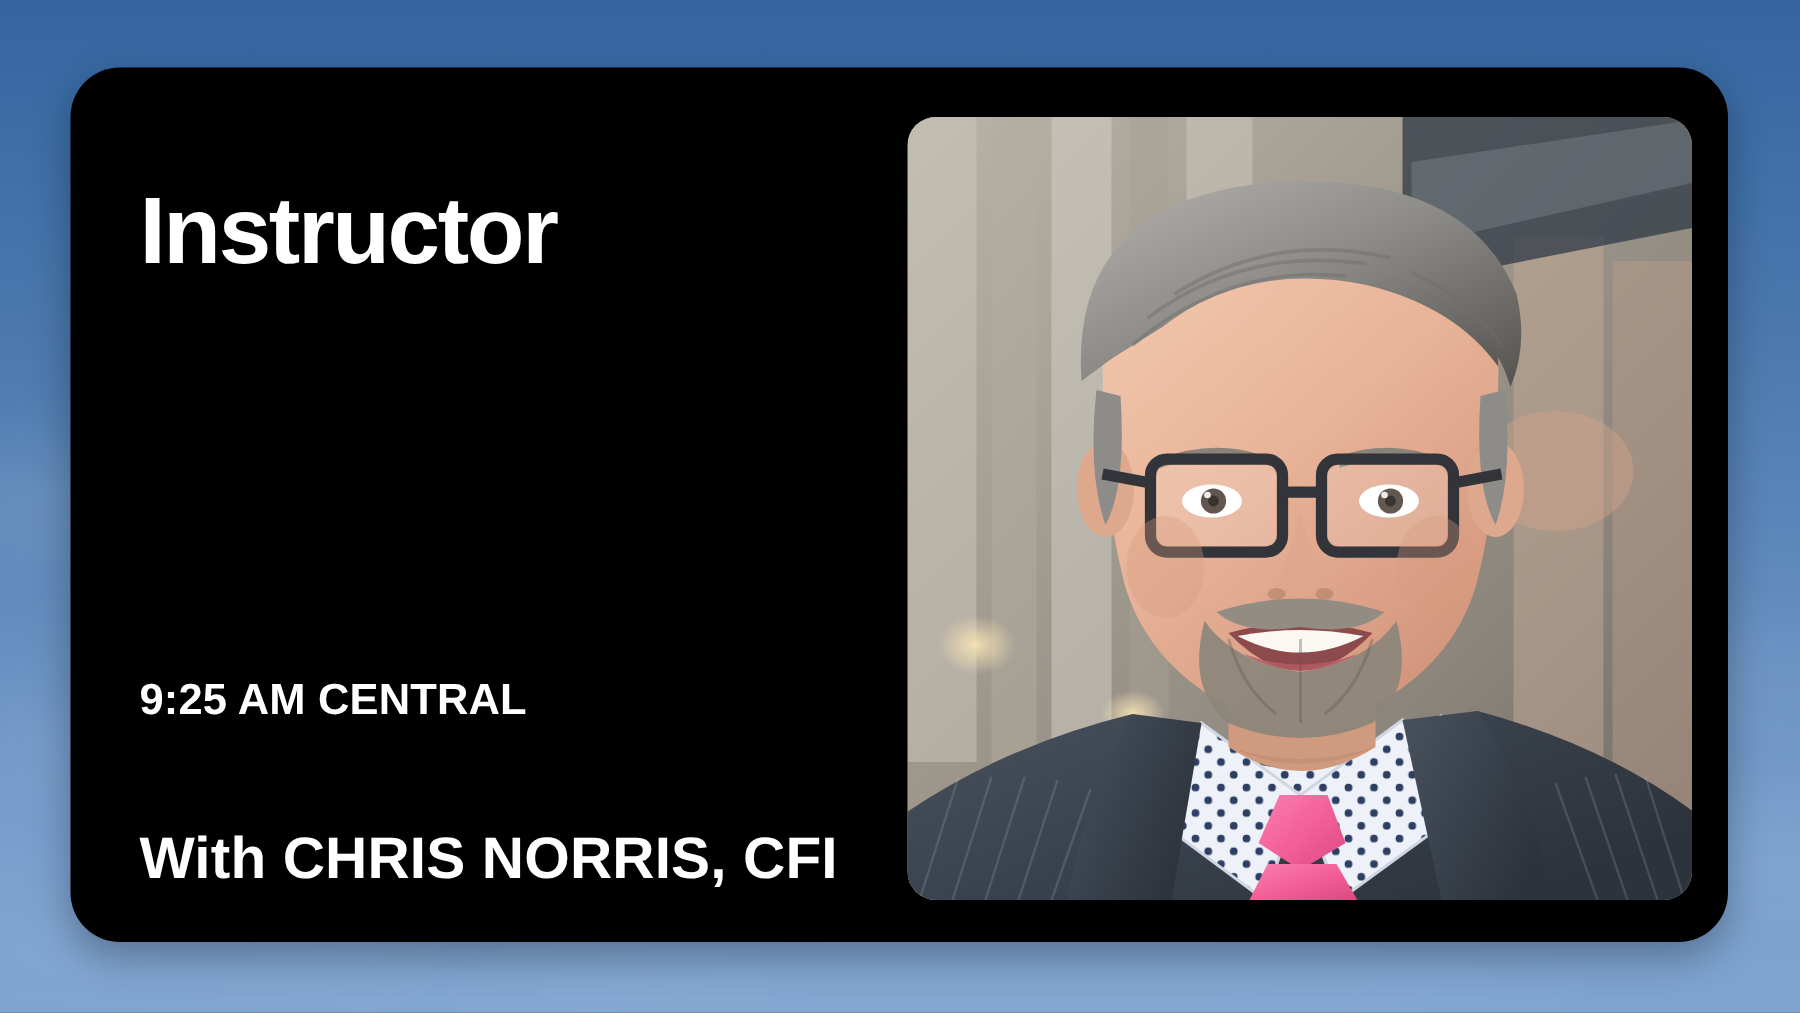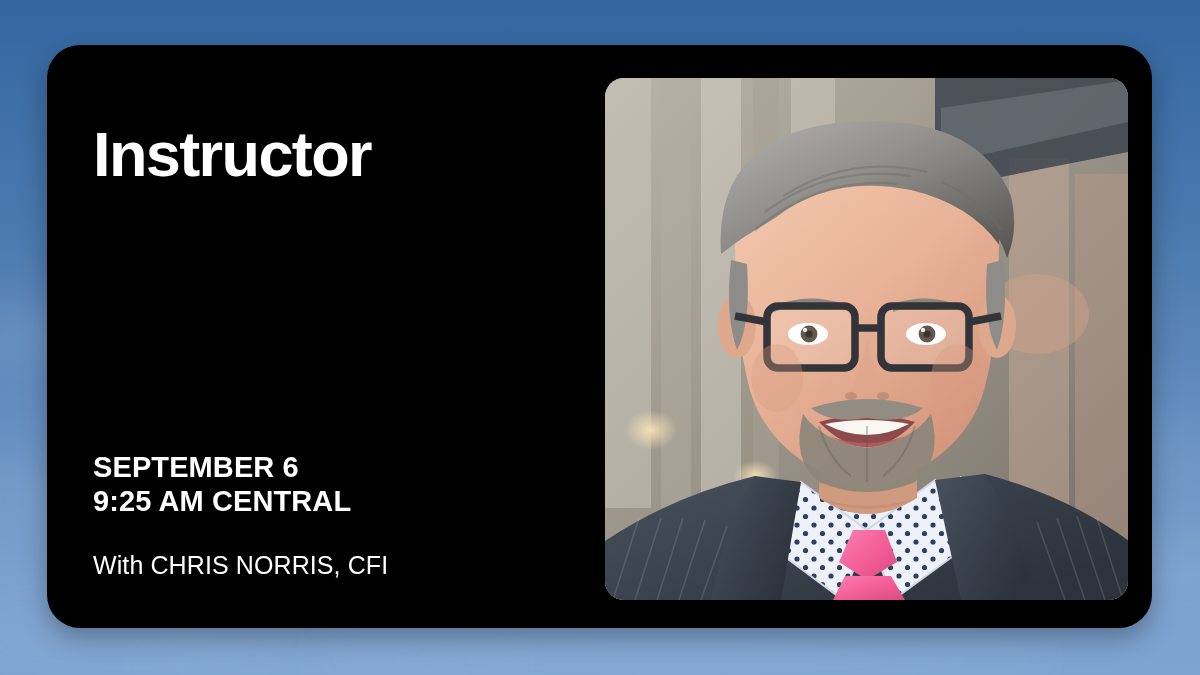--- a/index.html
+++ b/index.html
@@ -106,22 +106,22 @@
     font-weight:bold;
     line-height:1.18;
     letter-spacing:0.1px;
   }
   #date-block .d-line { display:block; white-space:nowrap; }
 
   #presenter {
     position:absolute;
     left:0; top:506px;
     color:#ffffff;
-    font-size:25px;
-    font-weight:normal;
+    font-size:39px;
+    font-weight:bold;
     letter-spacing:0.1px;
     white-space:nowrap;
   }
 
   
   #photo {
     position:absolute;
     left:558px; top:33px;
     width:523px; height:522px;
     border-radius:19px;
@@ -147,21 +147,20 @@
   <div id="card">
 
     <div id="left-col">
 
       <div id="title">
         <span class="t-line">Instructor</span>
       </div>
 
 
       <div id="date-block">
-        <span class="d-line">SEPTEMBER 6</span>
         <span class="d-line">9:25 AM CENTRAL</span>
       </div>
 
       <div id="presenter">With CHRIS NORRIS, CFI</div>
     </div>
 
     <div id="photo">
       <svg viewBox="0 0 523 522" preserveAspectRatio="xMidYMid slice" aria-hidden="true">
         <defs>
           <linearGradient id="bgGrad" x1="0" y1="0" x2="1" y2="1">

